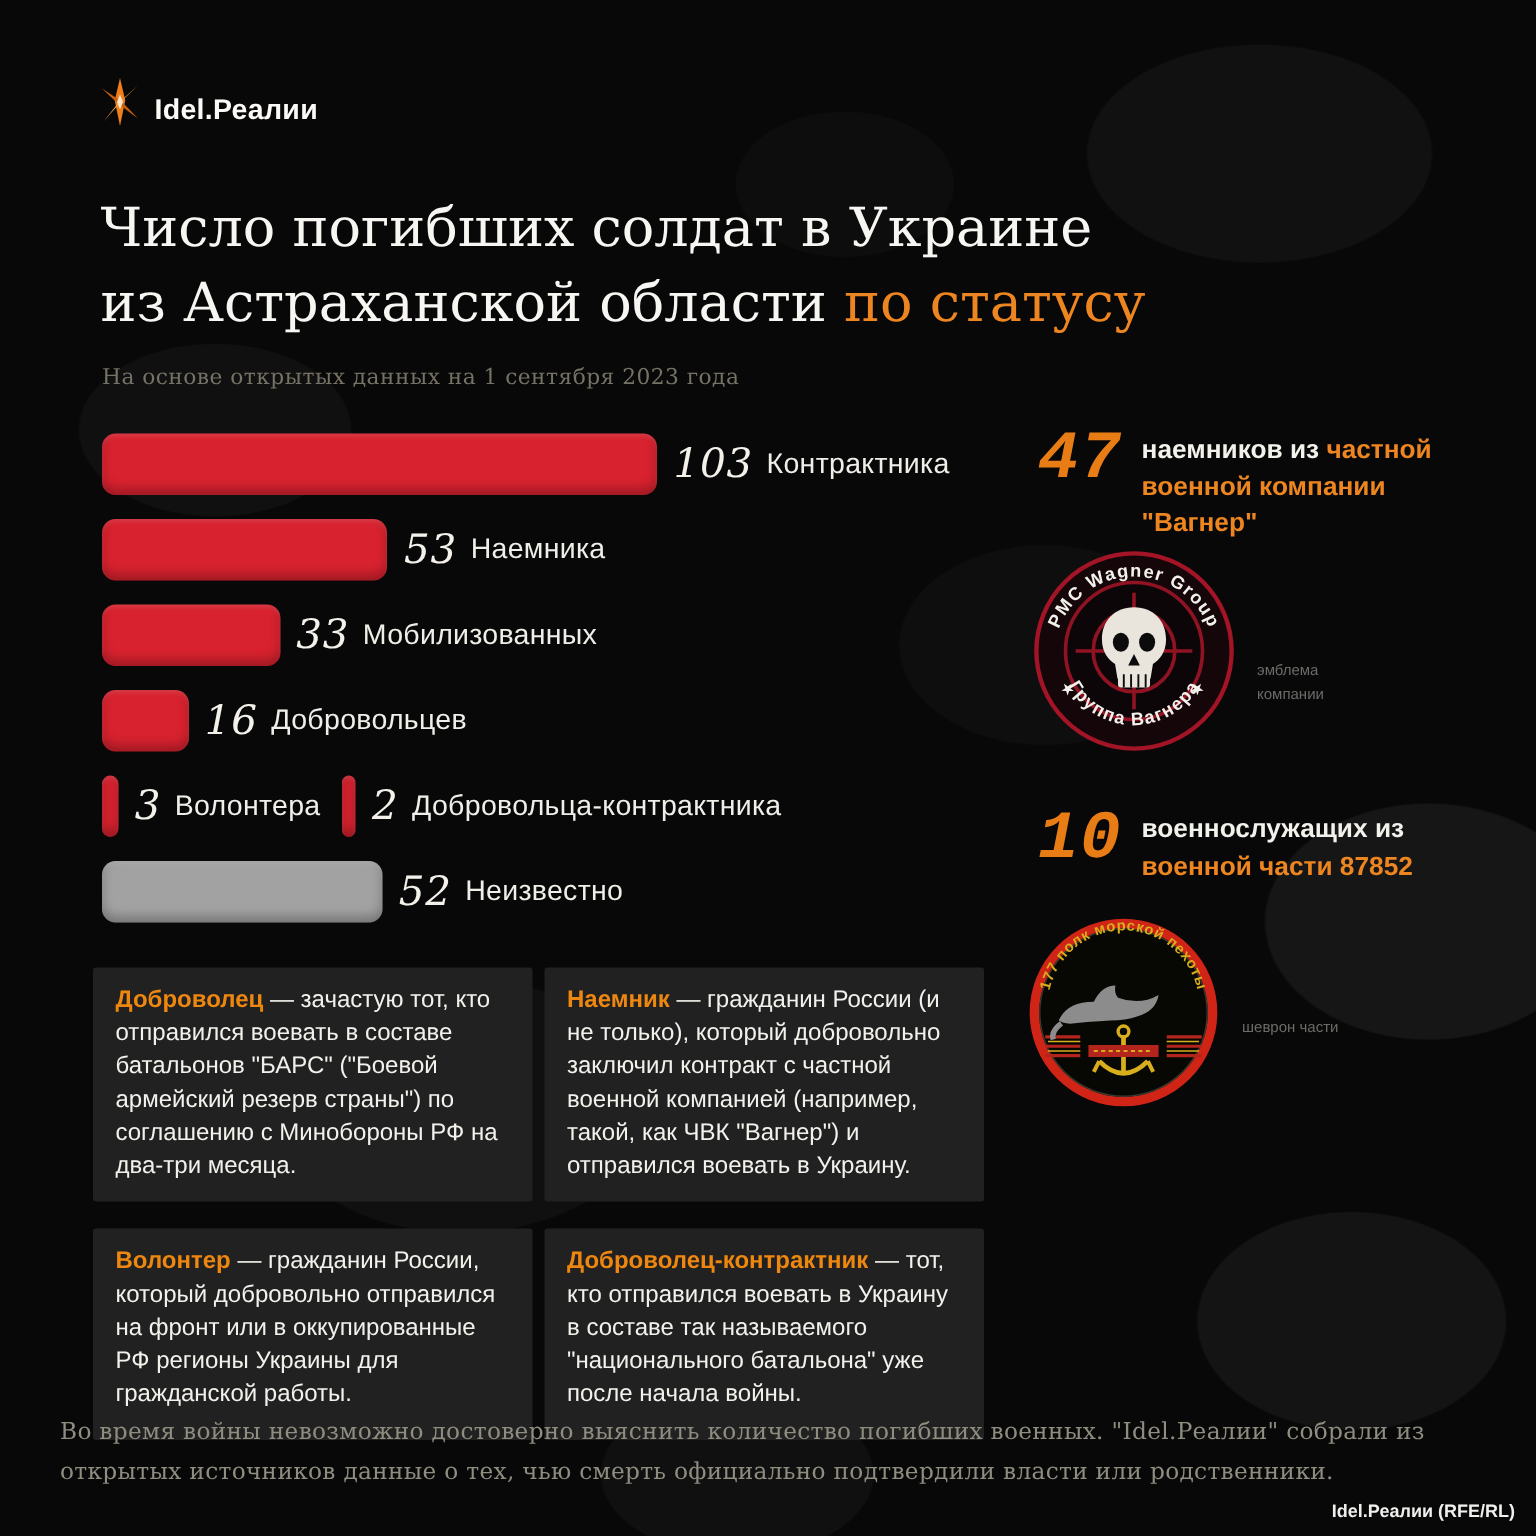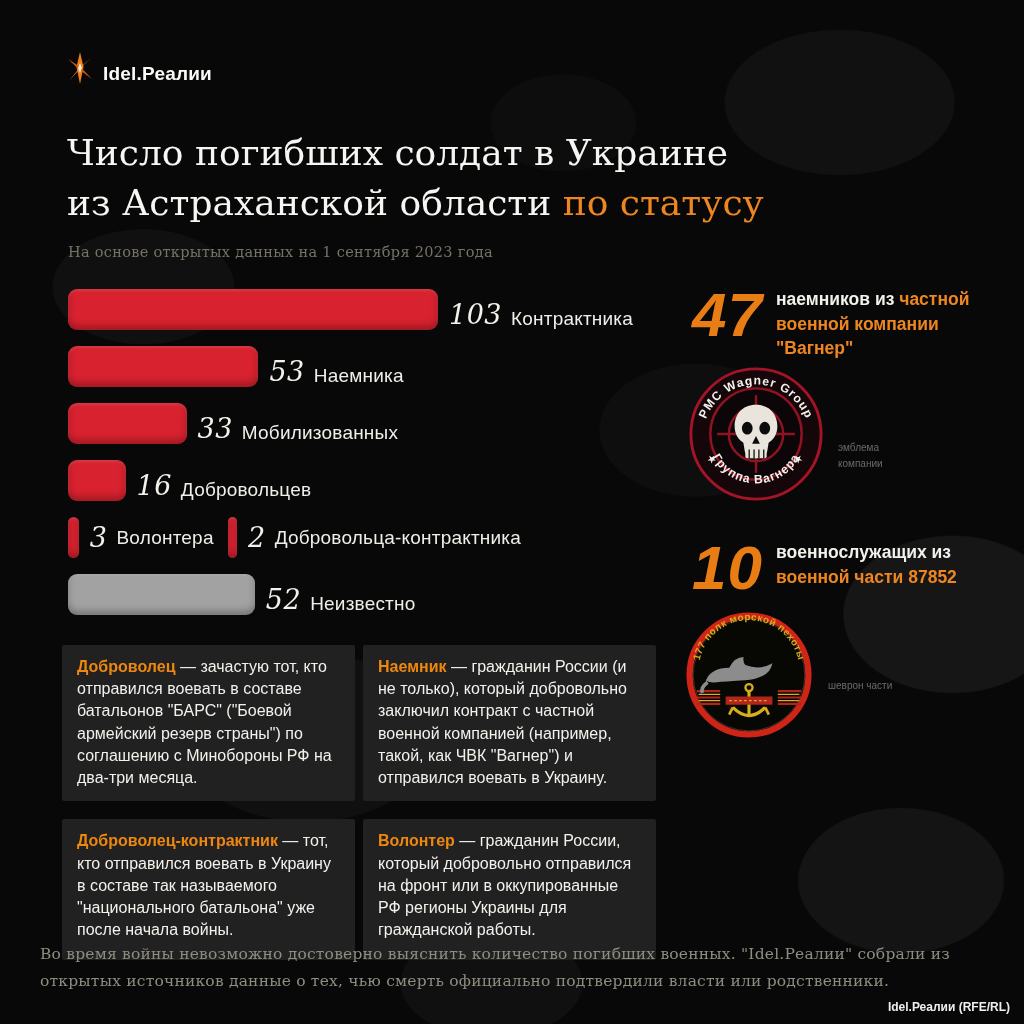--- a/index.html
+++ b/index.html
@@ -21,31 +21,31 @@
   
   .brand{position:absolute;left:66px;top:52px;display:flex;align-items:flex-end;gap:9px}
   .brand-name{font-size:19px;font-weight:700;letter-spacing:.2px;color:#fbfaf7}
   .title{position:absolute;left:67px;top:128px;font-family:"DejaVu Serif",serif;
          font-size:36px;line-height:50px;font-weight:500;color:#f7f6f2}
   .accent{color:#ed8620}
   .subtitle{position:absolute;left:68px;top:244px;font-family:"DejaVu Serif",serif;
             font-size:14.5px;color:#767265;letter-spacing:.3px}
   
   .chart{position:absolute;left:68px;top:289px;width:610px}
-  .crow{display:flex;align-items:flex-end;height:41px;margin-bottom:16px}
+  .crow{display:flex;align-items:center;height:41px;margin-bottom:16px}
   .bar{height:41px;border-radius:9px;box-shadow:inset 0 -4px 7px rgba(0,0,0,.28), inset 0 2px 3px rgba(255,255,255,.12);flex:0 0 auto}
   .num{font-family:"DejaVu Serif",serif;font-style:italic;font-size:27px;
        color:#f3f1ea;margin-left:11px;letter-spacing:.5px;white-space:nowrap}
   .clabel{font-size:19px;color:#efeee8;margin-left:9px;white-space:nowrap;letter-spacing:.2px}
   .grp{display:flex;align-items:center}
   .grp-first{width:160px;flex:0 0 auto}
   
   .stat{position:absolute;display:flex;gap:13px}
-  .stat-num{font-family:Liberation Sans, sans-serif;font-style:italic;font-weight:600;
-            font-size:62px;line-height:1;color:#e87d15;letter-spacing:1px}
+  .stat-num{font-family:Liberation Mono, monospace;font-style:italic;font-weight:600;
+            font-size:45px;line-height:1;color:#e87d15;letter-spacing:1px}
   .stat-text{font-size:17.5px;font-weight:700;line-height:1.4;width:218px;padding-top:3px}
   .stat1{left:692px;top:284px}
   .stat2{left:692px;top:537px}
   .logo-wrap{position:absolute}
   .wagner{left:688px;top:366px;width:136px;height:136px}
   .marine{left:686px;top:612px;width:126px;height:126px}
   .logo-caption{position:absolute;font-size:10px;color:#6b6b68;line-height:1.55;width:80px}
   .cap1{left:838px;top:440px}
   .cap2{left:828px;top:678px}
   
@@ -187,20 +187,20 @@
 
       <path d="M44 94 h52 v9 h-52 z" fill="#b3241c"></path>
       <path d="M48 98.5 h44" stroke="#d9ae1c" stroke-width="1.4" stroke-dasharray="3 2.5"></path>
     </svg>
   </div>
   <div class="logo-caption cap2">шеврон части</div>
 
   <div class="defs">
     <div class="def-box"><span class="def-term">Доброволец</span><span> — зачастую тот, кто отправился воевать в составе батальонов "БАРС" ("Боевой армейский резерв страны") по соглашению с Минобороны РФ на два-три месяца.</span></div>
     <div class="def-box"><span class="def-term">Наемник</span><span> — гражданин России (и не только), который добровольно заключил контракт с частной военной компанией (например, такой, как ЧВК "Вагнер") и отправился воевать в Украину.</span></div>
+    <div class="def-box"><span class="def-term">Волонтер</span><span> — гражданин России, который добровольно отправился на фронт или в оккупированные РФ регионы Украины для гражданской работы.</span></div>
     <div class="def-box"><span class="def-term">Доброволец-контрактник</span><span> — тот, кто отправился воевать в Украину в составе так называемого "национального батальона" уже после начала войны.</span></div>
-    <div class="def-box"><span class="def-term">Волонтер</span><span> — гражданин России, который добровольно отправился на фронт или в оккупированные РФ регионы Украины для гражданской работы.</span></div>
   </div>
 
   <div class="footer">Во время войны невозможно достоверно выяснить количество погибших военных. "Idel.Реалии" собрали из открытых источников данные о тех, чью смерть официально подтвердили власти или родственники.</div>
   <div class="credit">Idel.Реалии (RFE/RL)</div>
 
 </div>
 
 </body></html>

